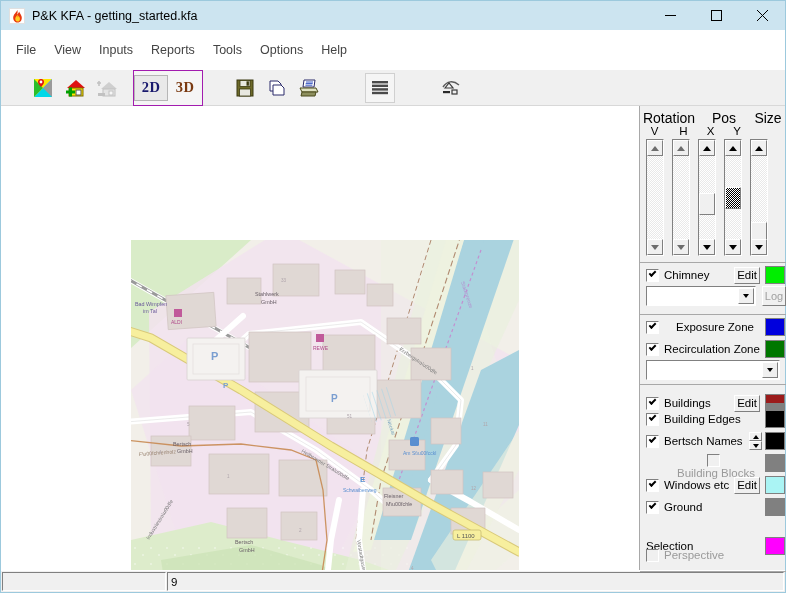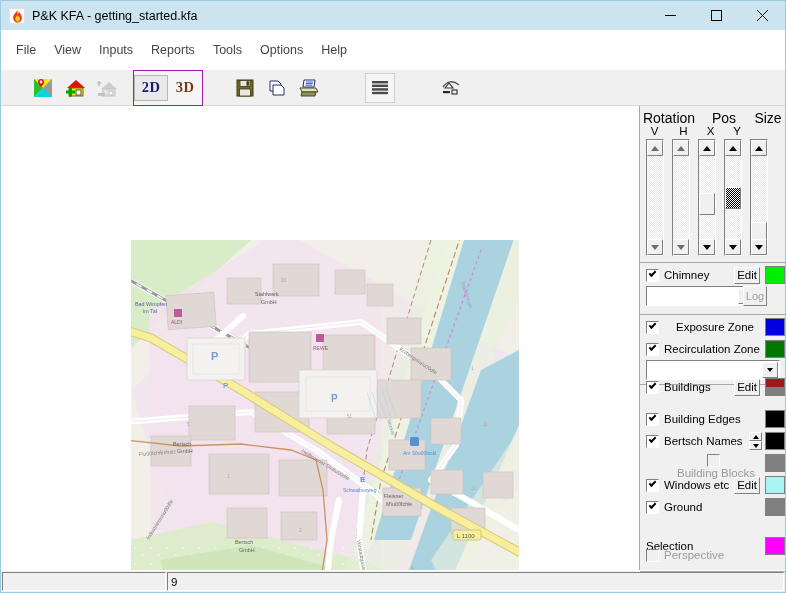--- a/index.html
+++ b/index.html
@@ -725,21 +725,21 @@
         <span class="edit-btn" style="position:absolute;right:26px;">Edit</span>
         <span class="swatch" style="position:absolute;right:1px;background:#00ee00;"></span>
       </div>
 
       <div class="combo-small" style="top:180px;width:110px;">
         <span class="txt"></span>
         <span class="ca">
             <span class="arr2 down"></span>
           </span>
       </div>
-      <div class="log-btn" style="top:180px;left:103px;">Log</div>
+      <div class="log-btn" style="top:180px;left:122px;">Log</div>
 
       <div class="divider" style="top:208px;"></div>
 
       <div class="ck-row" style="top:212px;gap:12px;">
         <span class="ckbox">
             <span class="tick"></span>
           </span>
         <span class="ck-label">Exposure Zone</span>
         <span class="swatch" style="position:absolute;right:1px;background:#0000dd;"></span>
       </div>
@@ -754,21 +754,21 @@
 
       <div class="combo-small" style="top:254px;width:134px;">
         <span class="txt"></span>
         <span class="ca">
             <span class="arr2 down"></span>
           </span>
       </div>
 
       <div class="divider" style="top:278px;"></div>
 
-      <div class="ck-row" style="top:272px;">
+      <div class="ck-row" style="top:288px;">
         <span class="ckbox">
             <span class="tick"></span>
           </span>
         <span class="ck-label">Buildings</span>
         <span class="edit-btn" style="position:absolute;right:26px;">Edit</span>
         <span class="swatch2" style="position:absolute;right:1px;">
           <div style="background:#9b1b1b;"></div>
           <div style="background:#808080;"></div>
         </span>
       </div>

